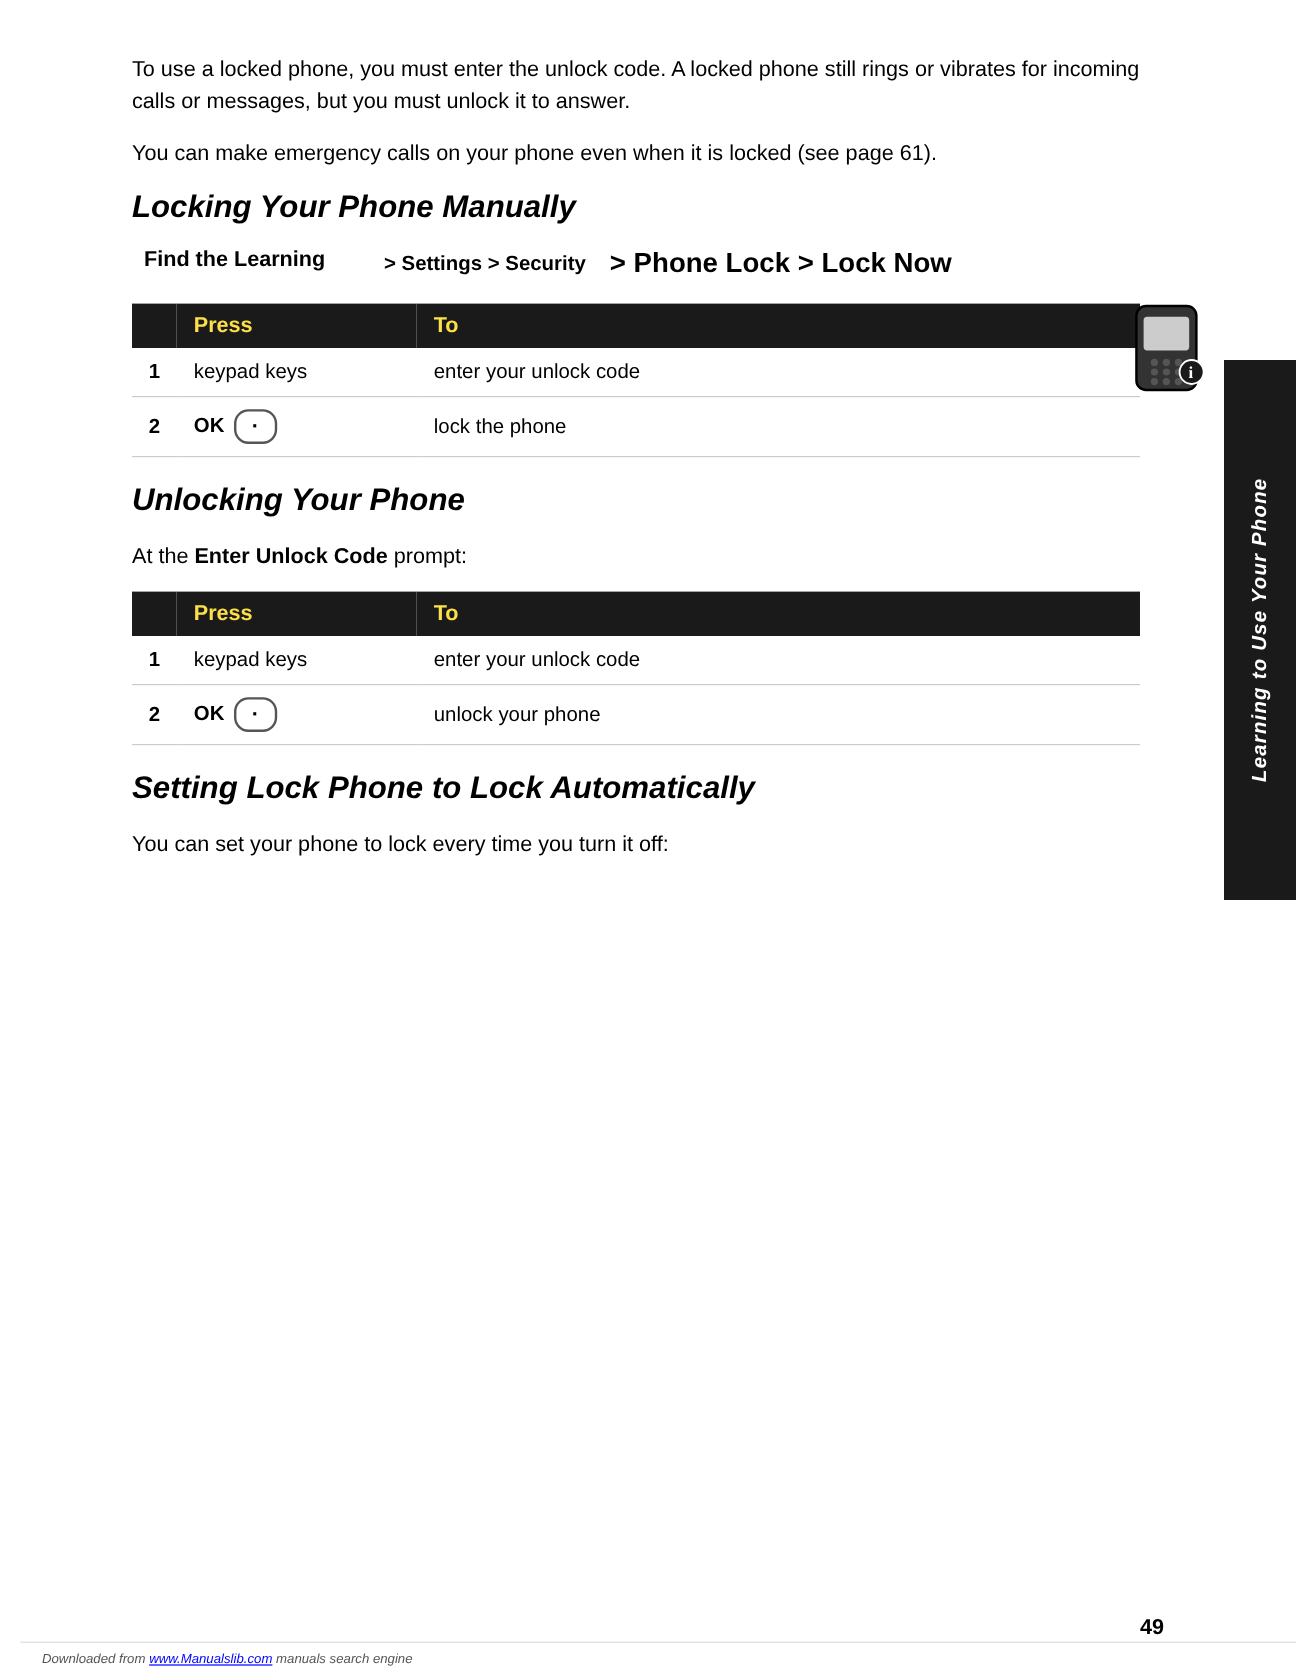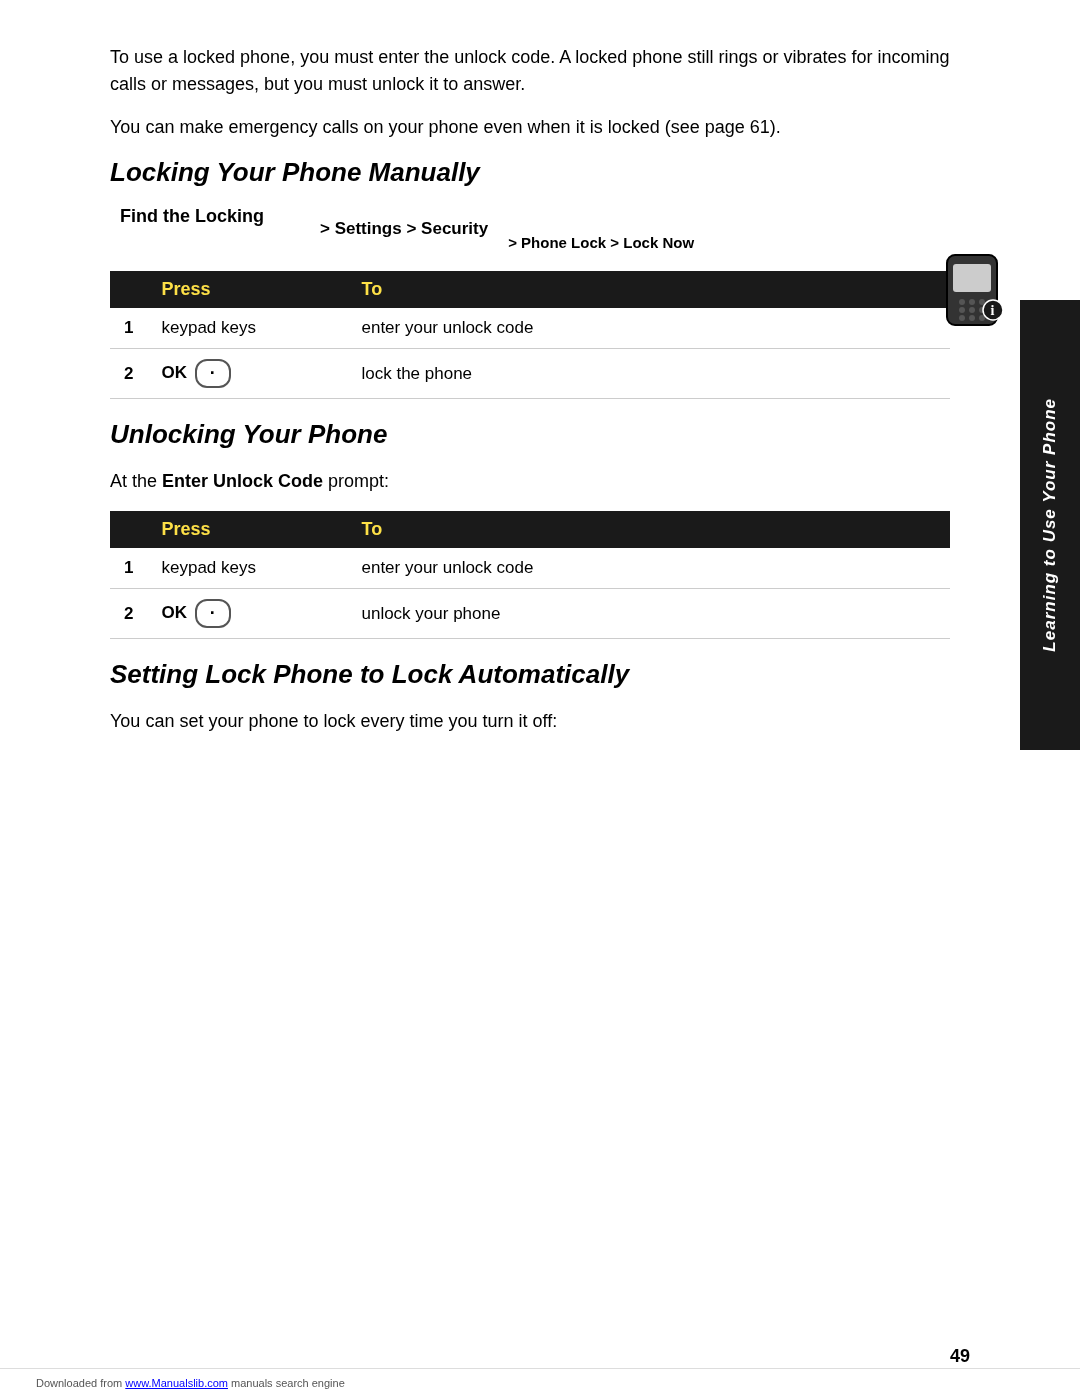--- a/index.html
+++ b/index.html
@@ -155,65 +155,65 @@
     }
 
     .phone-icon-svg {
       width: 75px;
       height: 85px;
     }
 
     .footer-bar {
       position: absolute;
       bottom: 0;
-      left: 0;
+      left: 17px;
       right: 0;
-      padding: 8px 36px;
+      padding: 8px 18px;
       font-size: 11px;
       color: #555;
       border-top: 1px solid #ddd;
+      font-style: italic;
     }
 
     .footer-bar a {
       color: #00f;
       text-decoration: underline;
     }
 
     .find-feature-right {
       display: flex;
       flex-direction: row;
     }
 
     .find-feature-row1 {
       display: flex;
       align-items: center;
       font-size: 17px;
       font-weight: bold;
     }
 
     .find-feature-row2 {
-      font-size: 15px;
+      font-size: 23px;
       font-weight: bold;
       margin-left: 0;
       padding-left: 20px;
-      margin-top: 28px;
     }
   </style>
 </head>
 <body>
 
 <div class="main-content">
 
   <p class="intro-para">To use a locked phone, you must enter the unlock code. A locked phone still rings or vibrates for incoming calls or messages, but you must unlock it to answer.</p>
   <p class="intro-para">You can make emergency calls on your phone even when it is locked (see page 61).</p>
 
   <h2 class="section-heading">Locking Your Phone Manually</h2>
 
   <div class="find-feature-box">
-    <span class="find-feature-label">Find the Locking</span>
+    <span class="find-feature-label">Find the Learning</span>
     <div class="find-feature-right">
       <div class="find-feature-row1">
         <span class="menu-icon"></span>
         <span>&gt; Settings &gt; Security</span>
       </div>
       <div class="find-feature-row2">&gt; Phone Lock &gt; Lock Now</div>
     </div>
   </div>
 
   <table class="press-table">

